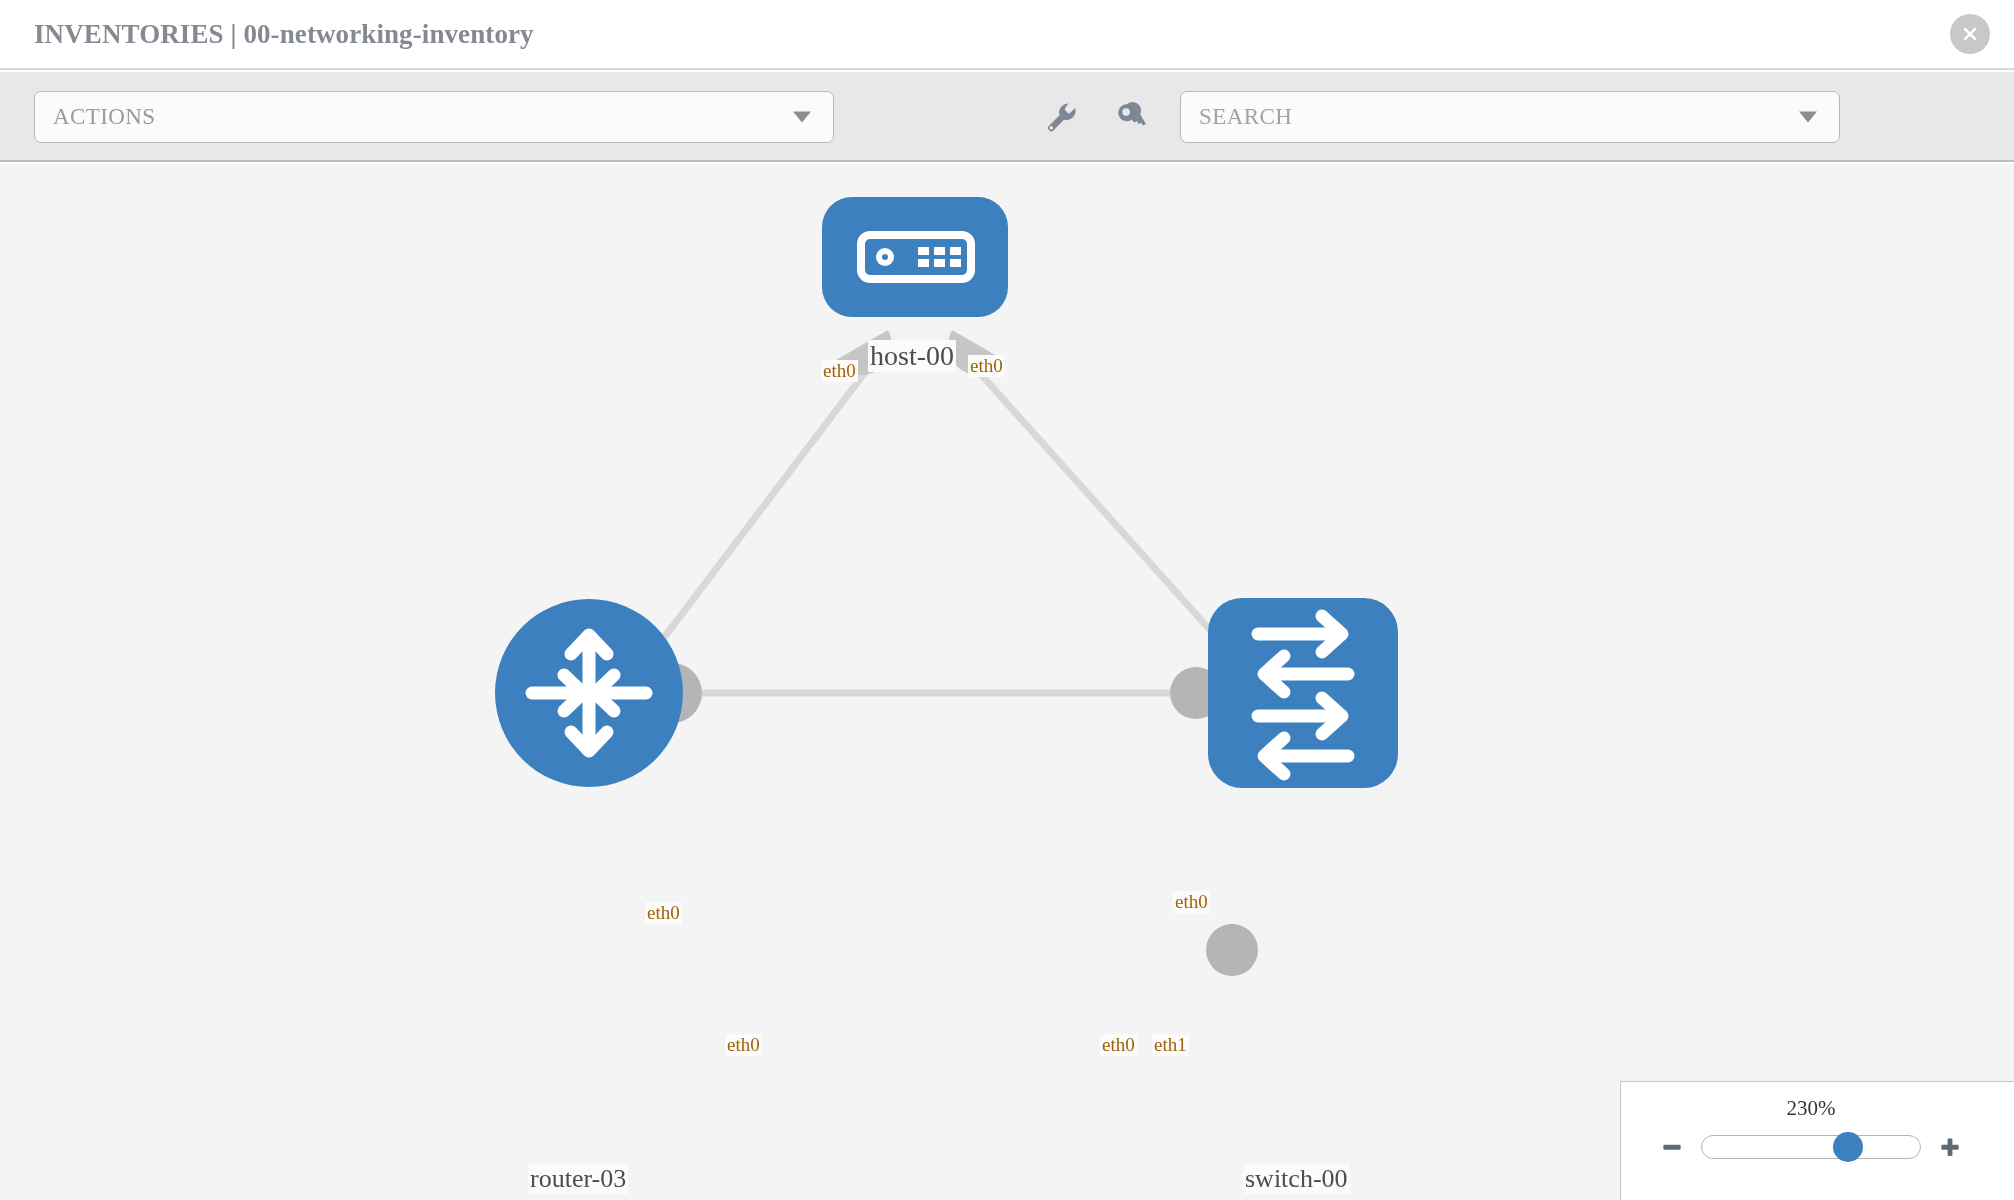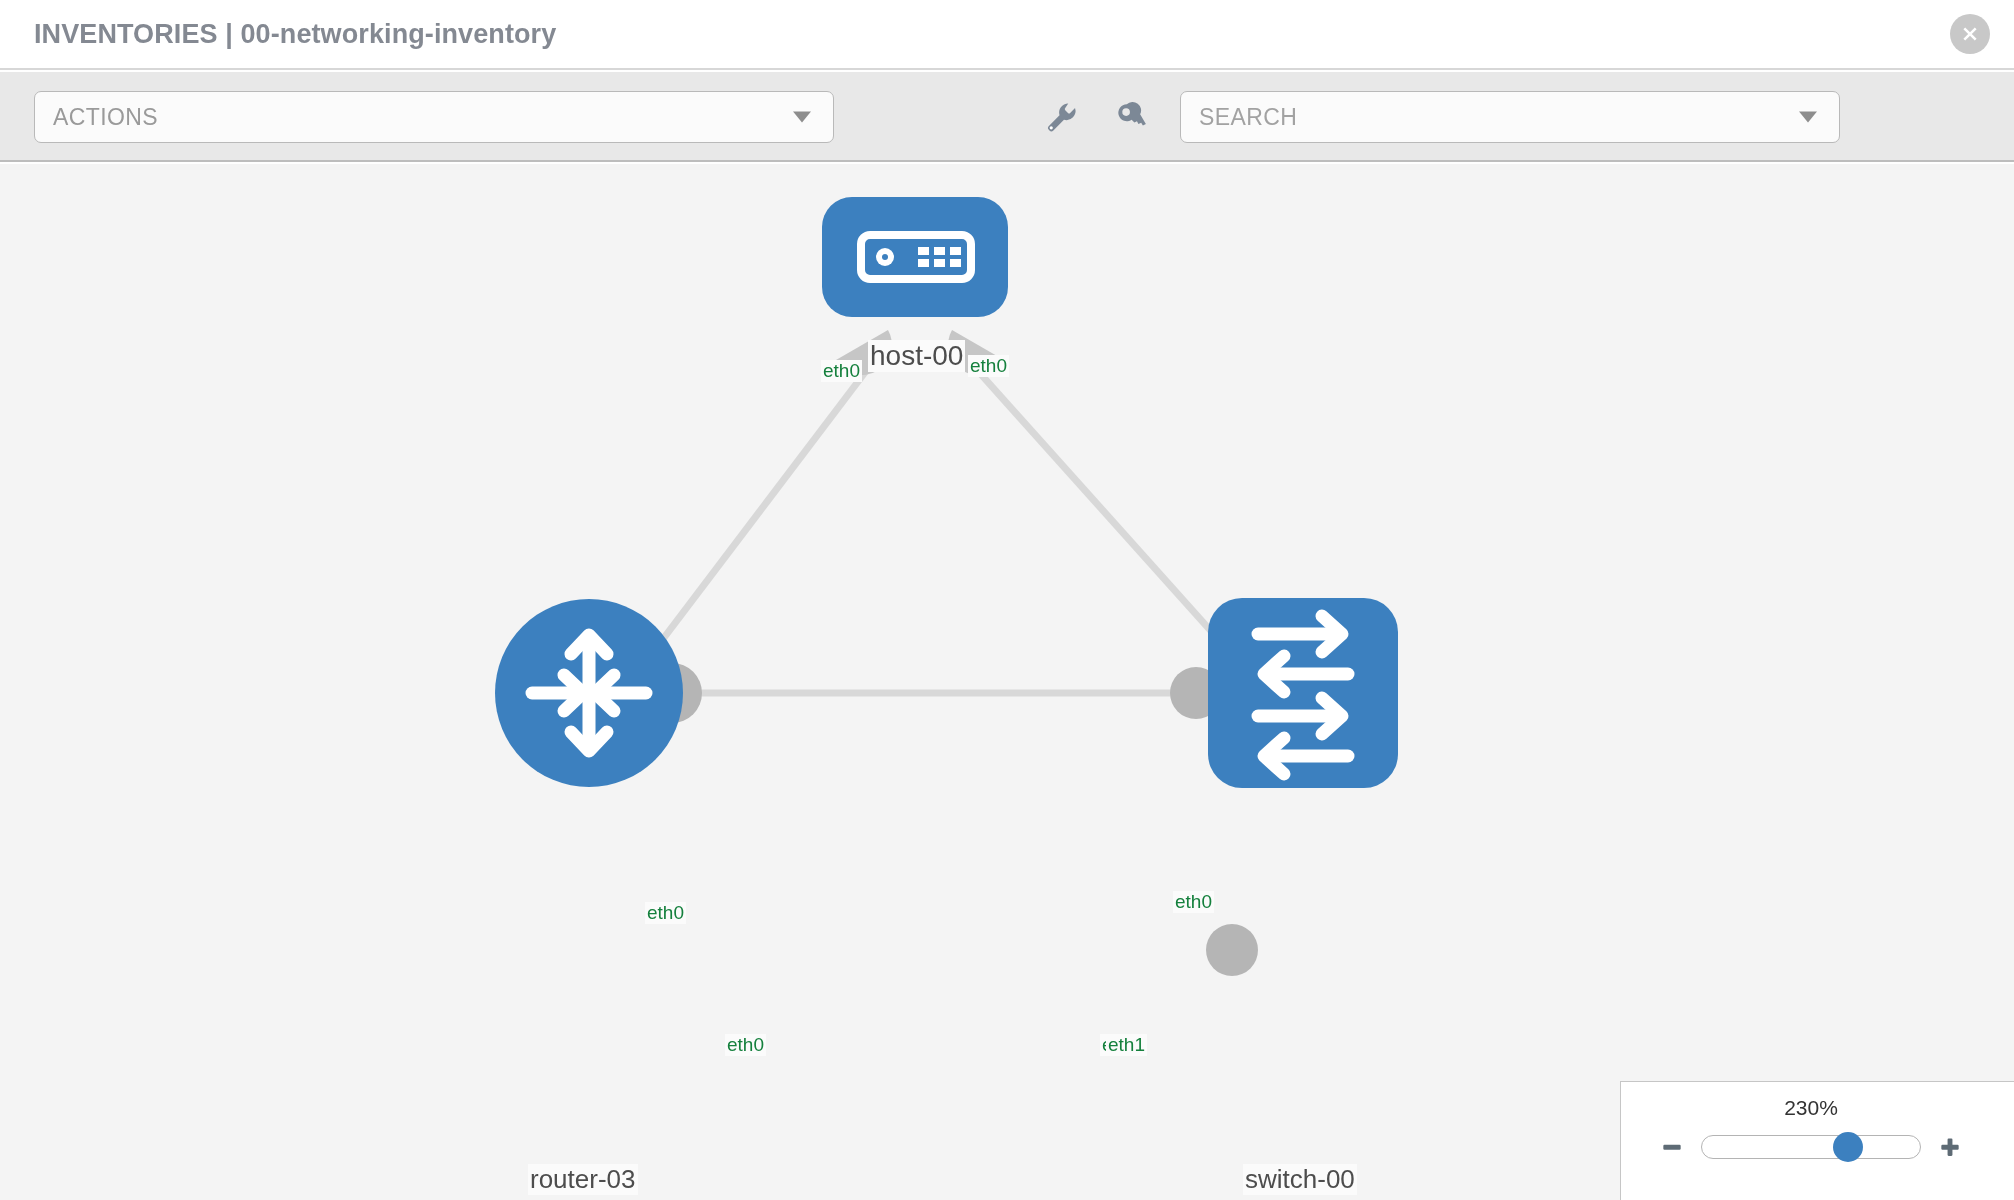--- a/index.html
+++ b/index.html
@@ -2,21 +2,21 @@
 <html><head>
 <meta charset="utf-8">
 <style>
   * { box-sizing: border-box; margin: 0; padding: 0; }
   html, body {
     width: 2014px; height: 1200px;
     background: #ffffff;
     font-family: "Liberation Sans", sans-serif;
     overflow: hidden;
   }
-  #app { position: relative; width: 2014px; height: 1200px; background: #ffffff; }
+  #app { position: relative; width: 2014px; height: 1200px; background: #ffffff; font-family: Liberation Serif, serif; }
 
   
   .header {
     position: absolute; left: 0; top: 0; width: 2014px; height: 70px;
     background: #ffffff;
     border-bottom: 2px solid #d7d7d7;
     display: flex; align-items: center;
   }
   .header-title {
     margin-left: 34px;
@@ -103,21 +103,21 @@
     position: absolute;
     font-size: 26px;
     color: #4d4d4d;
     background: #fbfbfb;
     white-space: nowrap;
     padding: 0 2px;
   }
   .iface-label {
     position: absolute;
     font-size: 19px;
-    color: #15803d;
+    color: #a16207;
     background: #fbfbfb;
     white-space: nowrap;
     padding: 0 2px;
   }
 
   
   .zoom-panel {
     position: absolute; left: 1620px; top: 1081px;
     width: 420px; height: 120px;
     background: #ffffff;
@@ -273,21 +273,21 @@
     <div class="node-label" style="left:868px; top:176px; font-size:28px;">host-00</div>
     <div class="node-label" style="left:528px; top:1000px;">router-03</div>
     <div class="node-label" style="left:1243px; top:1000px;">switch-00</div>
 
     <div class="iface-label" style="left:821px; top:196px;">eth0</div>
     <div class="iface-label" style="left:968px; top:191px;">eth0</div>
     <div class="iface-label" style="left:645px; top:738px;">eth0</div>
     <div class="iface-label" style="left:1173px; top:727px;">eth0</div>
     <div class="iface-label" style="left:725px; top:870px;">eth0</div>
     <div class="iface-label" style="left:1100px; top:870px;">eth0</div>
-    <div class="iface-label" style="left:1106px; top:870px;">eth1</div>
+    <div class="iface-label" style="left:1152px; top:870px;">eth1</div>
   </div>
 
   <div class="zoom-panel">
     <div class="zoom-value">230%</div>
     <div class="zoom-row">
       <div class="zoom-minus">
         <svg width="26" height="26" viewBox="0 0 24 24" aria-hidden="true">
           <rect x="4" y="10" width="16" height="4.5" rx="1" fill="#5e6b75"></rect>
         </svg>
       </div>

